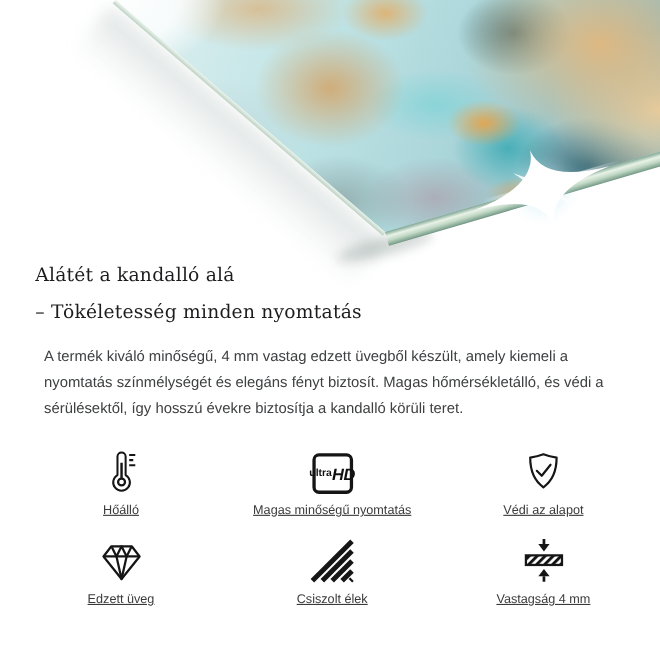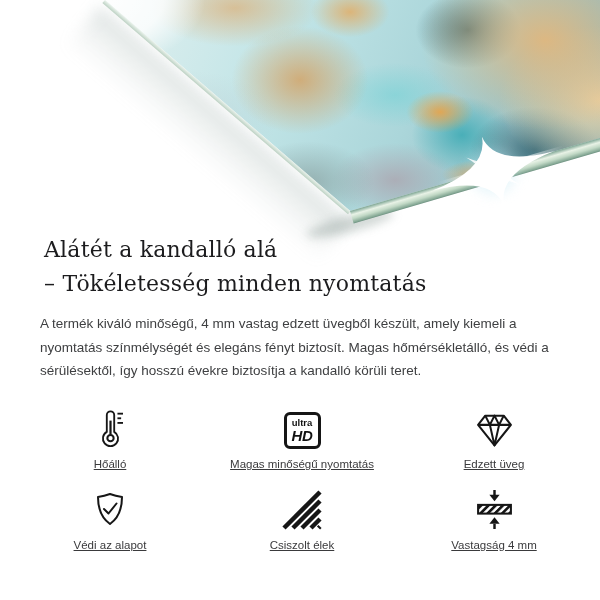--- a/index.html
+++ b/index.html
@@ -60,42 +60,42 @@
 
   .edge-highlight{
     position:absolute;left:438px;top:182px;width:130px;height:3px;
     transform-origin:0 0;transform:rotate(-16.3deg);border-radius:2px;
     background:linear-gradient(to right, rgba(255,255,255,0), rgba(255,255,255,.95) 45%, #ffffff 55%, rgba(255,255,255,0));
   }
   .sparkle{position:absolute;left:423px;top:101px;width:140px;height:140px;}
 
   
   .heading{
-    position:absolute;left:44px;top:233px;
+    position:absolute;left:32px;top:233px;
     font-family:"DejaVu Serif","Liberation Serif",serif;
-    font-size:22px;line-height:34px;font-weight:400;color:#1c1c1e;letter-spacing:.2px;
+    font-size:17px;line-height:34px;font-weight:400;color:#1c1c1e;letter-spacing:.2px;
   }
   .heading span{display:block;}
   .description{
     position:absolute;left:40px;top:312px;width:542px;
     font-size:13.5px;line-height:23.5px;color:#3f4042;
   }
 
   
   .features{
     position:absolute;left:14px;top:402px;width:576px;
     display:grid;grid-template-columns:repeat(3,192px);grid-template-rows:81px 81px;
   }
   .feature{display:flex;flex-direction:column;align-items:center;}
   .icon-wrap{height:47px;display:flex;align-items:flex-end;justify-content:center;}
   .feature .label{margin-top:9px;font-size:11.5px;color:#3a3a3c;white-space:nowrap;text-decoration:underline;}
 
   .hd-box{
     width:37px;height:37px;border:3px solid #151515;border-radius:6px;
-    display:flex;flex-direction:column;align-items:center;justify-content:center;line-height:1;
+    display:flex;align-items:center;justify-content:center;line-height:1;
     color:#111;box-sizing:border-box;
   }
   .hd-box .ultra{font-size:9.5px;font-weight:700;}
   .hd-box .hd{font-size:15px;font-weight:800;letter-spacing:-.3px;margin-top:1px;font-style:italic;}
 
   svg .stroke{stroke:#161616;fill:none;stroke-width:2;}
 </style>
 </head>
 <body>
 
@@ -146,38 +146,38 @@
         <div class="hd-box">
           <span class="ultra">ultra</span>
           <span class="hd">HD</span>
         </div>
       </div>
       <div class="label">Magas minőségű nyomtatás</div>
     </div>
 
     <div class="feature">
       <div class="icon-wrap">
+        <svg width="40" height="40" viewBox="0 0 40 40">
+          <path class="stroke" d="M20 4 C24 5.5 28.5 6.5 32 7 C32 18.8 28 28.3 20 34 C12 28.3 8 18.8 8 7 C11.5 6.5 16 5.5 20 4 Z" stroke-width="2.3" stroke-linejoin="round"></path>
+          <polyline class="stroke" points="14,19 18.5,23.5 26.5,13.5" stroke-width="2.3" stroke-linecap="round" stroke-linejoin="round"></polyline>
+        </svg>
+      </div>
+      <div class="label">Védi az alapot</div>
+    </div>
+
+    <div class="feature">
+      <div class="icon-wrap">
         <svg width="41" height="38" viewBox="0 0 40 36">
           <polygon class="stroke" points="11,4 29,4 36,13 20,33 4,13" stroke-linejoin="round"></polygon>
           <line class="stroke" x1="4" y1="13" x2="36" y2="13" stroke-width="1.7"></line>
           <polyline class="stroke" points="11,4 15.5,13 20,4 24.5,13 29,4" stroke-width="1.7" stroke-linejoin="round"></polyline>
           <polyline class="stroke" points="15.5,13 20,33 24.5,13" stroke-width="1.7" stroke-linejoin="round"></polyline>
         </svg>
       </div>
       <div class="label">Edzett üveg</div>
-    </div>
-
-    <div class="feature">
-      <div class="icon-wrap">
-        <svg width="40" height="40" viewBox="0 0 40 40">
-          <path class="stroke" d="M20 4 C24 5.5 28.5 6.5 32 7 C32 18.8 28 28.3 20 34 C12 28.3 8 18.8 8 7 C11.5 6.5 16 5.5 20 4 Z" stroke-width="2.3" stroke-linejoin="round"></path>
-          <polyline class="stroke" points="14,19 18.5,23.5 26.5,13.5" stroke-width="2.3" stroke-linecap="round" stroke-linejoin="round"></polyline>
-        </svg>
-      </div>
-      <div class="label">Védi az alapot</div>
     </div>
 
     <div class="feature">
       <div class="icon-wrap">
         <svg width="40" height="40" viewBox="0 0 40 40">
           <line x1="2" y1="38" x2="38" y2="2" stroke="#161616" stroke-width="4.5"></line>
           <line x1="11" y1="38" x2="38" y2="11" stroke="#161616" stroke-width="4.5"></line>
           <line x1="20" y1="38" x2="38" y2="20" stroke="#161616" stroke-width="4.5"></line>
           <line x1="29" y1="38" x2="38" y2="29" stroke="#161616" stroke-width="4.5"></line>
           <line x1="36.5" y1="38" x2="38" y2="36.5" stroke="#161616" stroke-width="4.5"></line>

